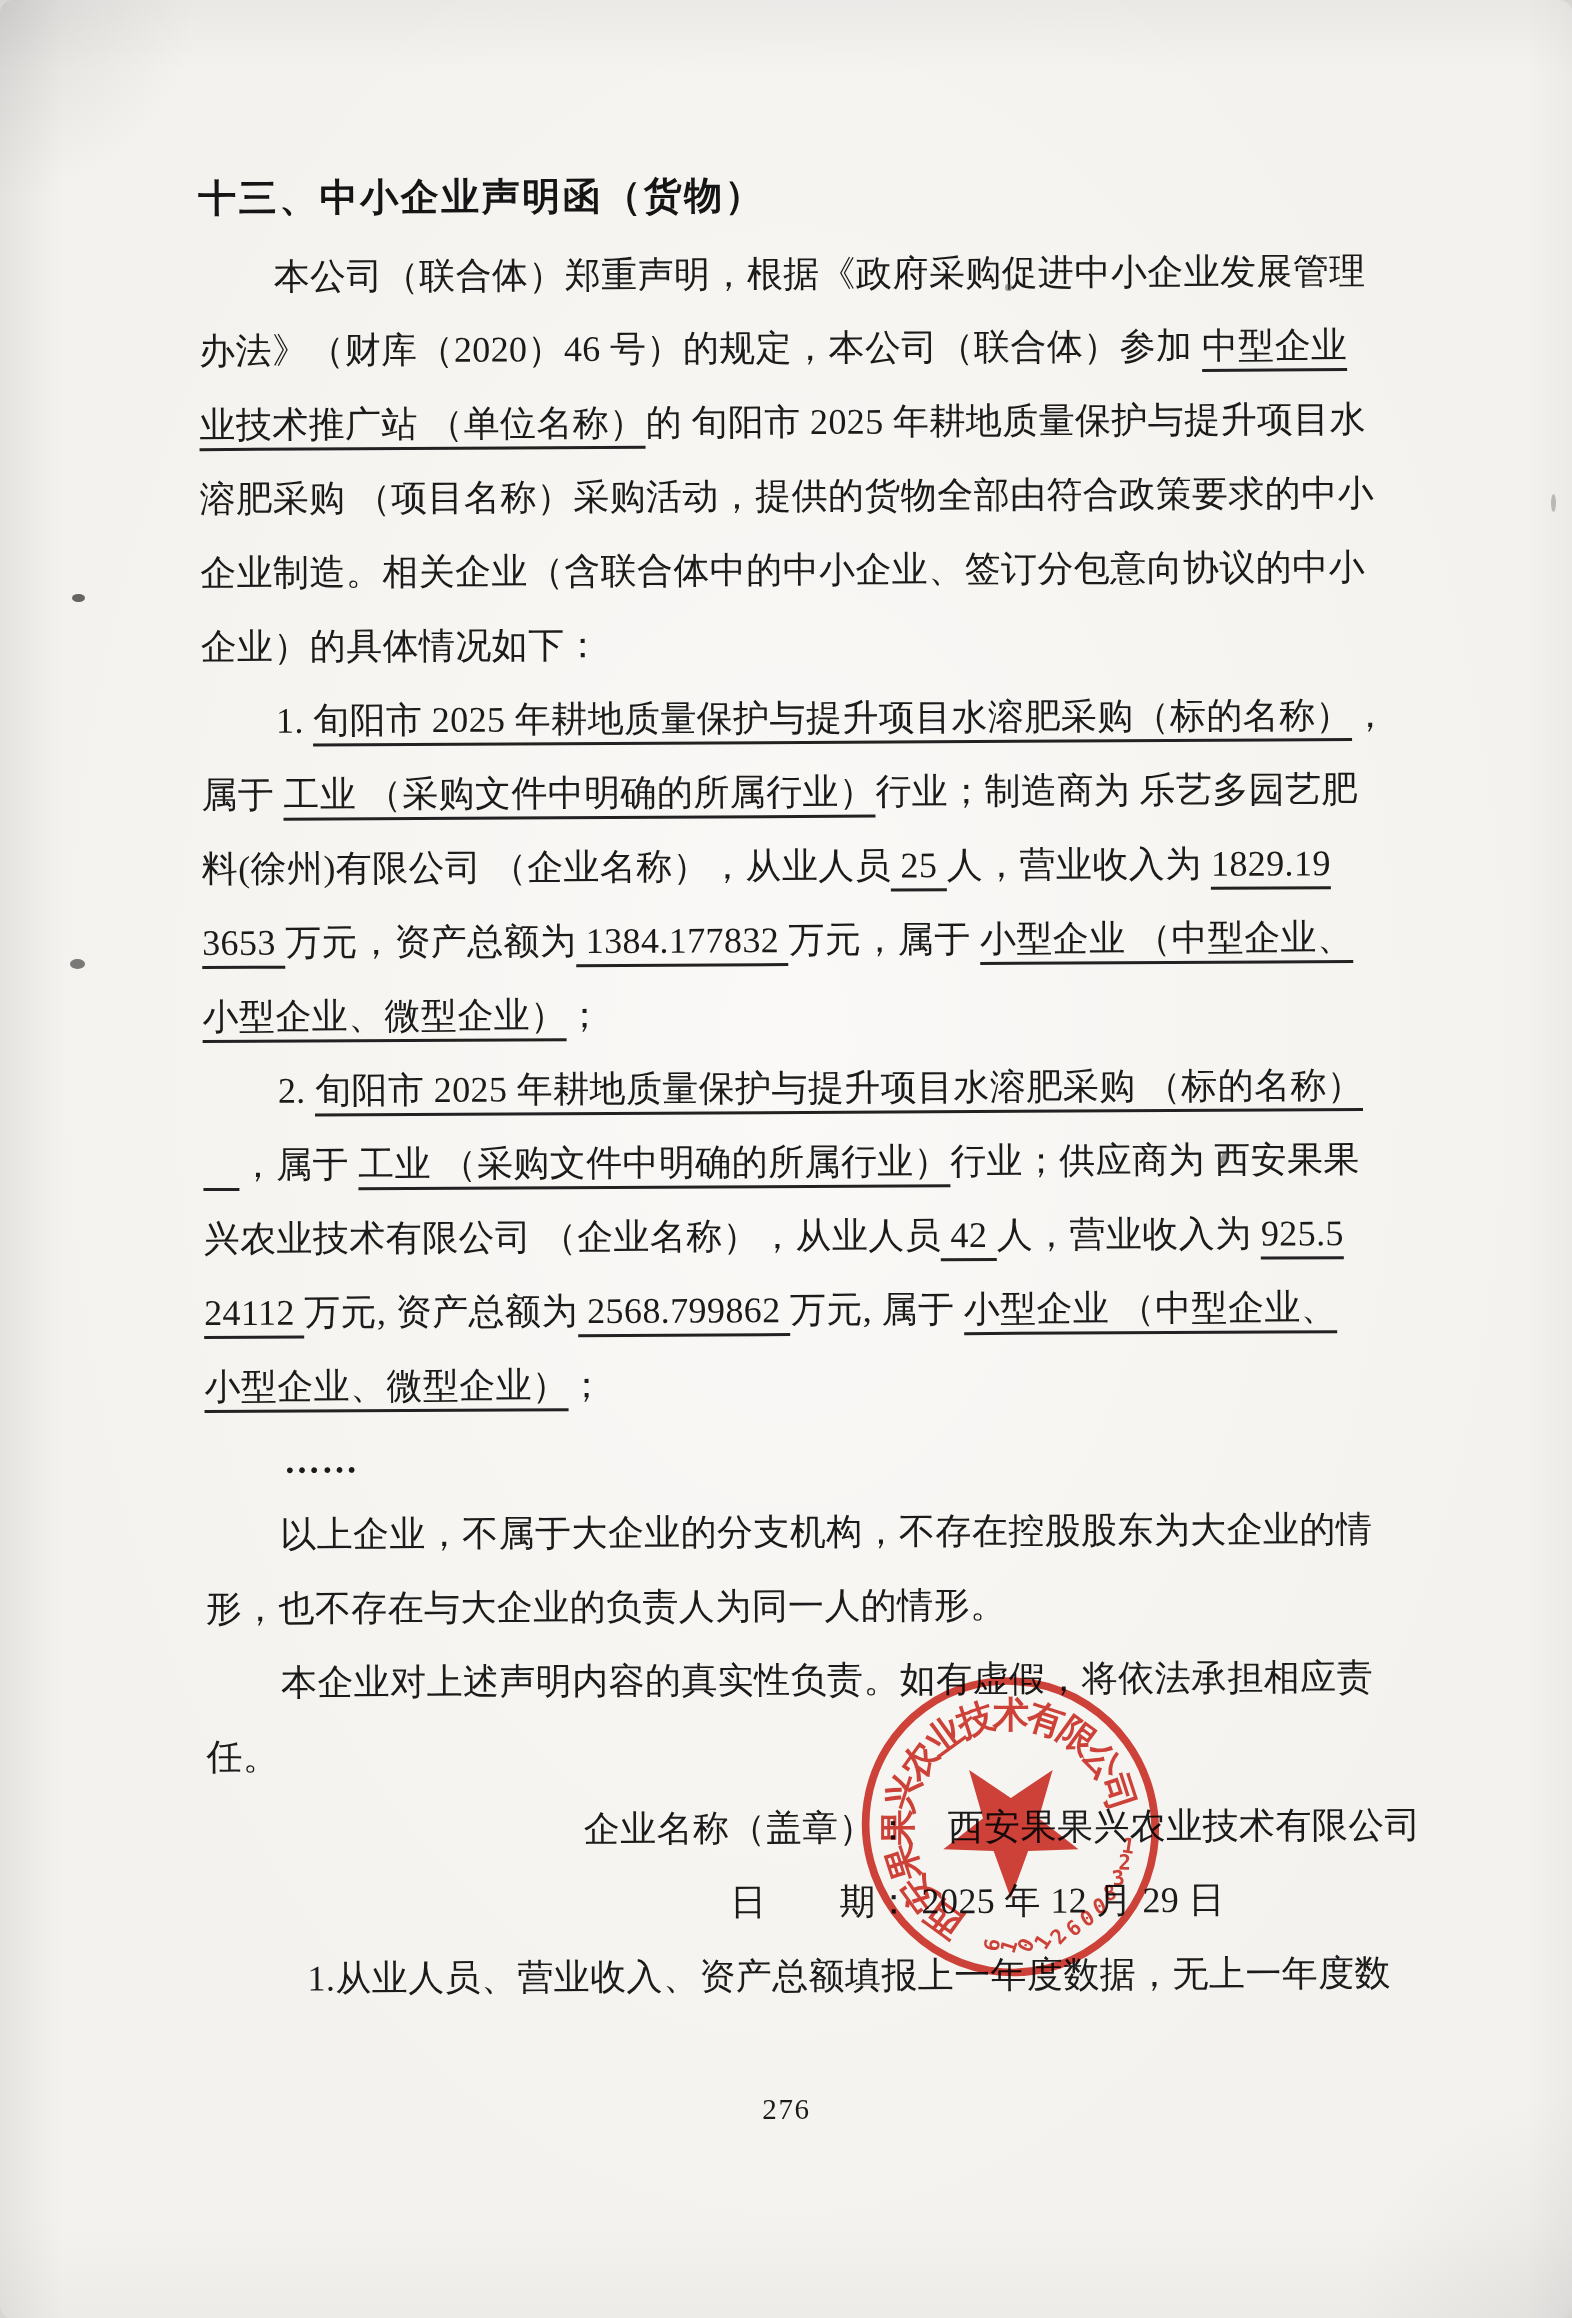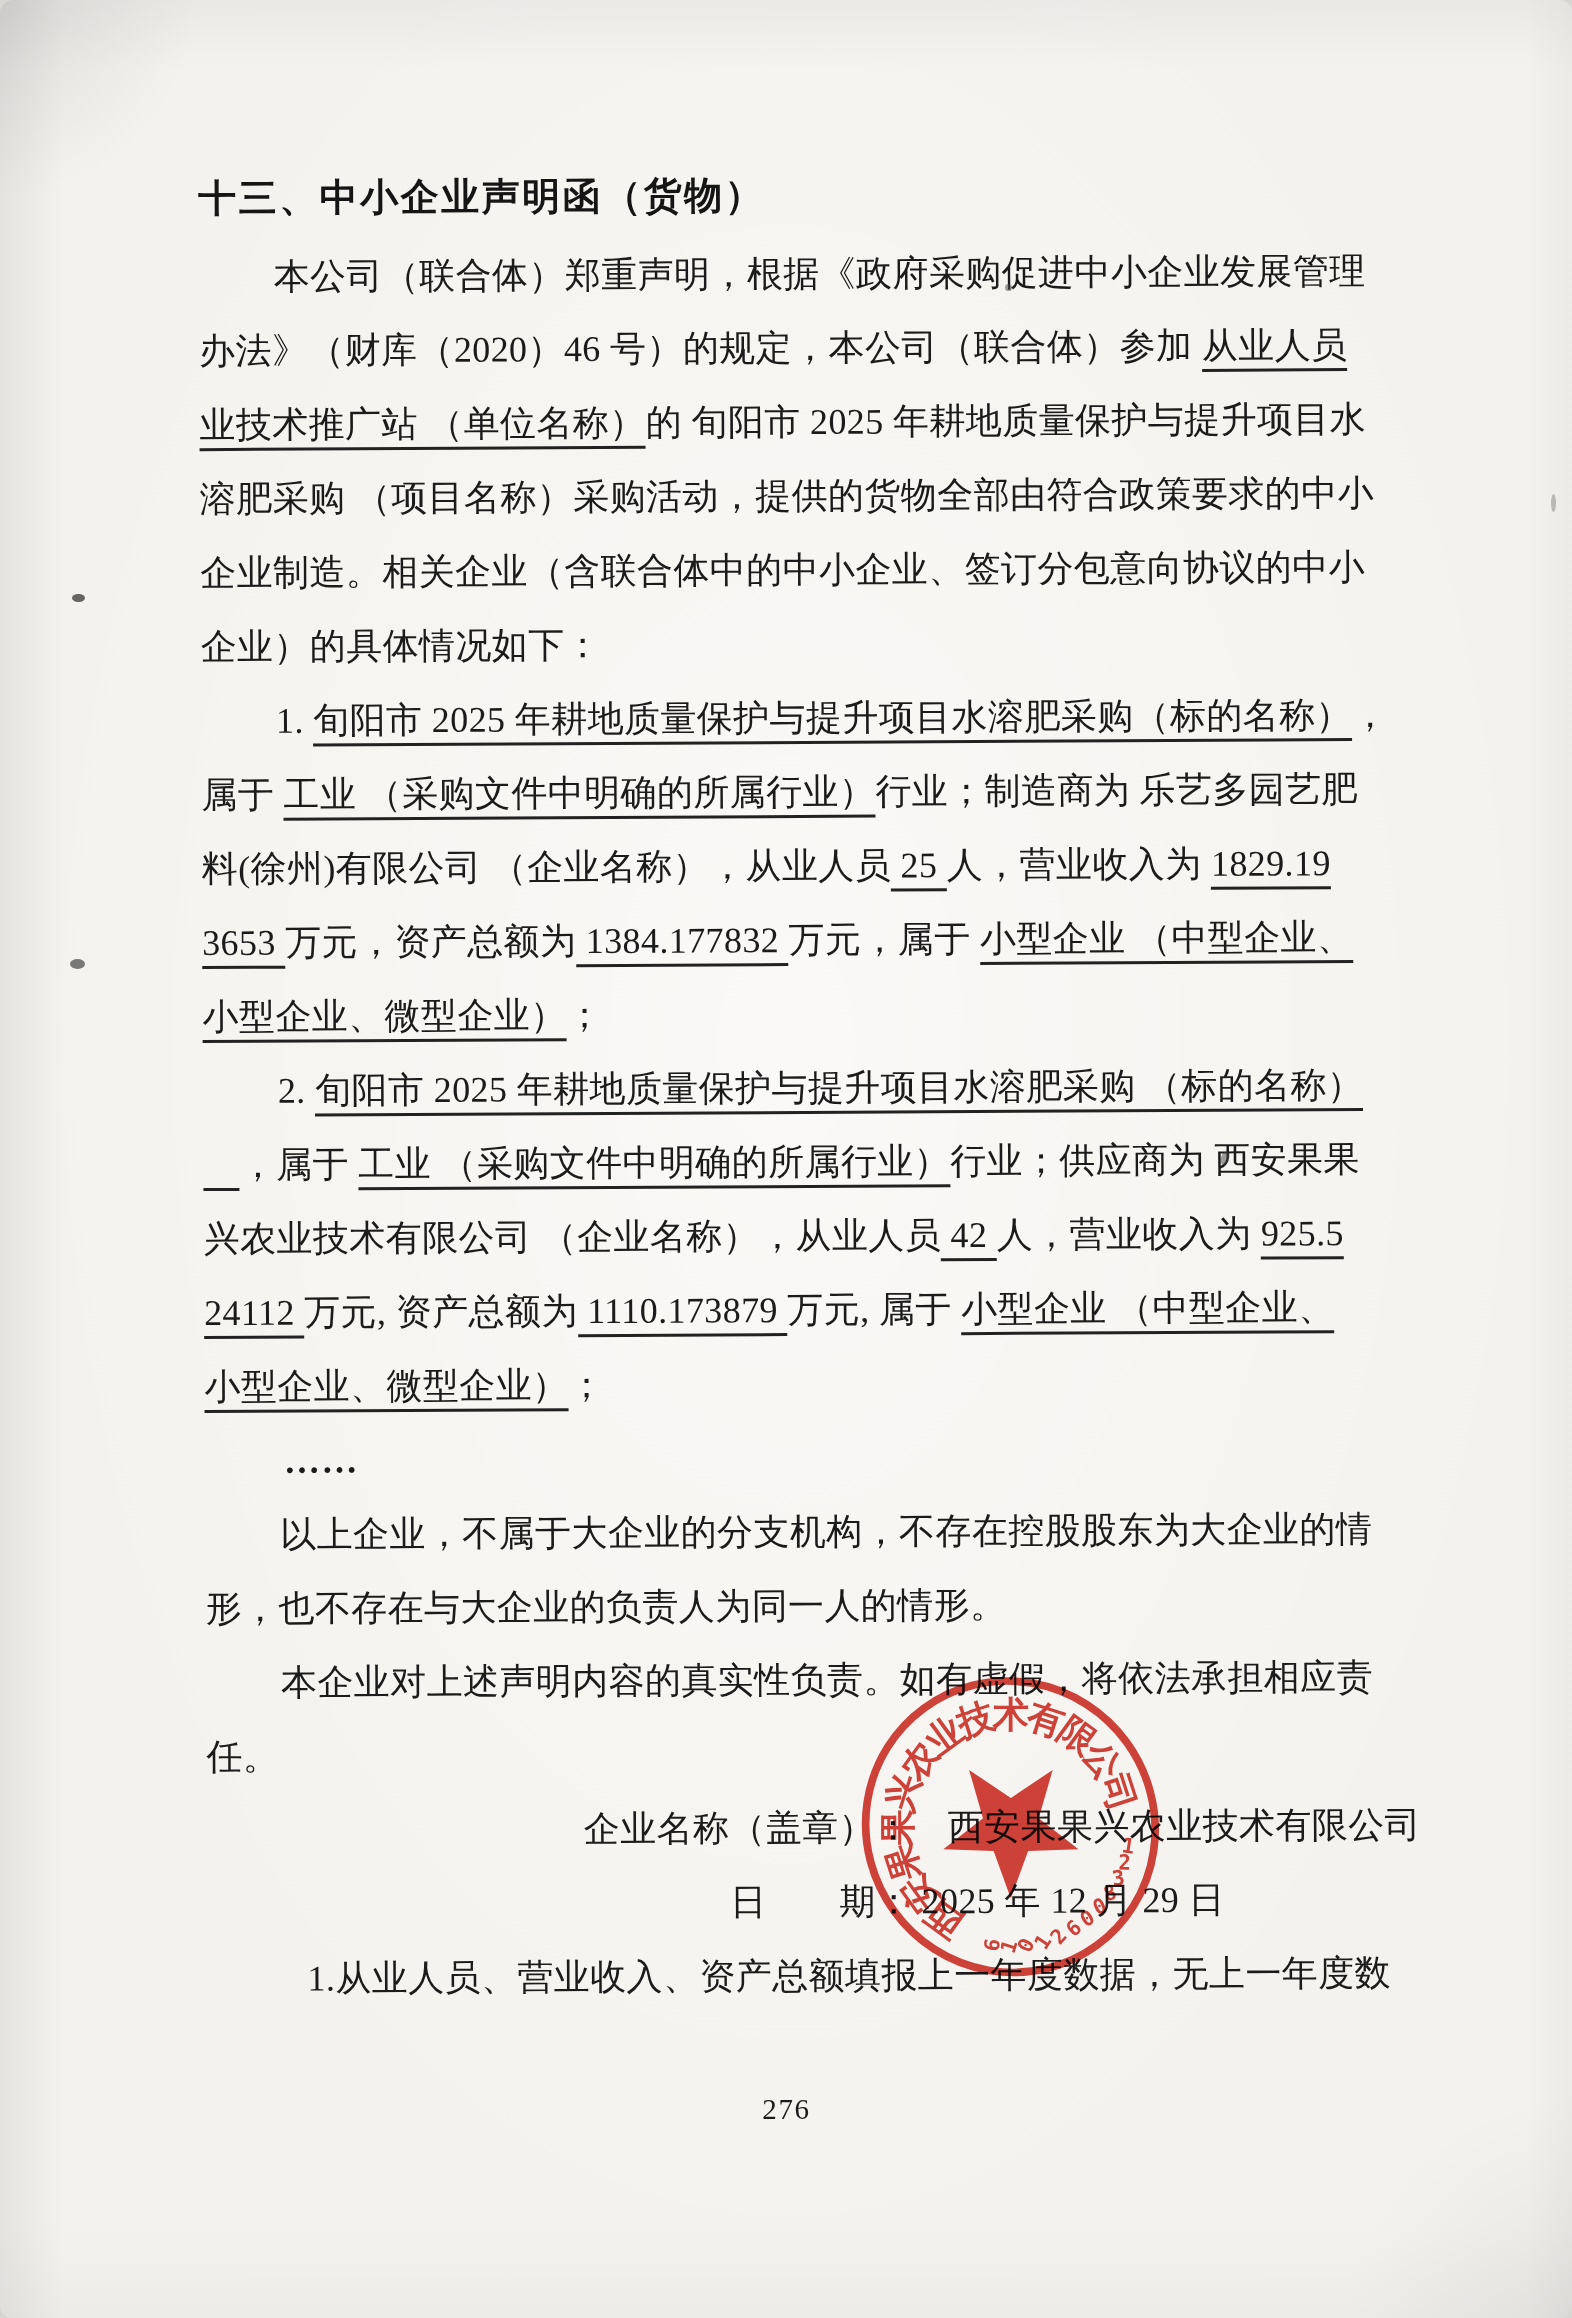--- a/index.html
+++ b/index.html
@@ -69,34 +69,34 @@
 </style>
 </head>
 <body>
 
 <div class="page">
 
   <div class="content">
     <div class="title">十三、中小企业声明函（货物）</div>
     <div id="doc-lines">
         <div class="line" style="padding-left: 75px;"><span>本公司（联合体）郑重声明，根据《政府采购促进中小企业发展管理</span></div>
-        <div class="line"><span>办法》（财库（2020）46 号）的规定，本公司（联合体）参加 </span><span class="u">从业人员</span></div>
+        <div class="line"><span>办法》（财库（2020）46 号）的规定，本公司（联合体）参加 </span><span class="u">中型企业</span></div>
         <div class="line"><span class="u">业技术推广站 （单位名称）</span><span>的 旬阳市 2025 年耕地质量保护与提升项目水</span></div>
         <div class="line"><span>溶肥采购 （项目名称）采购活动，提供的货物全部由符合政策要求的中小</span></div>
         <div class="line"><span>企业制造。相关企业（含联合体中的中小企业、签订分包意向协议的中小</span></div>
         <div class="line"><span>企业）的具体情况如下：</span></div>
         <div class="line" style="padding-left: 75px;"><span>1. </span><span class="u">旬阳市 2025 年耕地质量保护与提升项目水溶肥采购（标的名称）</span><span>，</span></div>
         <div class="line"><span>属于 </span><span class="u">工业 （采购文件中明确的所属行业）</span><span>行业；制造商为 乐艺多园艺肥</span></div>
         <div class="line"><span>料(徐州)有限公司 （企业名称），从业人员</span><span class="u"> 25 </span><span>人，营业收入为 </span><span class="u">1829.19</span></div>
         <div class="line"><span class="u">3653 </span><span>万元，资产总额为</span><span class="u"> 1384.177832 </span><span>万元，属于 </span><span class="u">小型企业 （中型企业、</span></div>
         <div class="line"><span class="u">小型企业、微型企业）</span><span>；</span></div>
         <div class="line" style="padding-left: 75px;"><span>2. </span><span class="u">旬阳市 2025 年耕地质量保护与提升项目水溶肥采购 （标的名称）</span></div>
         <div class="line"><span class="u">　</span><span>，属于 </span><span class="u">工业 （采购文件中明确的所属行业）</span><span>行业；供应商为 西安果果</span></div>
         <div class="line"><span>兴农业技术有限公司 （企业名称），从业人员</span><span class="u"> 42 </span><span>人，营业收入为 </span><span class="u">925.5</span></div>
-        <div class="line"><span class="u">24112 </span><span>万元, 资产总额为</span><span class="u"> 1110.173879 </span><span>万元, 属于 </span><span class="u">小型企业 （中型企业、</span></div>
+        <div class="line"><span class="u">24112 </span><span>万元, 资产总额为</span><span class="u"> 2568.799862 </span><span>万元, 属于 </span><span class="u">小型企业 （中型企业、</span></div>
         <div class="line"><span class="u">小型企业、微型企业）</span><span>；</span></div>
         <div class="line ellipsis" style="padding-left: 79px;"><span>……</span></div>
         <div class="line" style="padding-left: 75px;"><span>以上企业，不属于大企业的分支机构，不存在控股股东为大企业的情</span></div>
         <div class="line"><span>形，也不存在与大企业的负责人为同一人的情形。</span></div>
         <div class="line" style="padding-left: 75px;"><span>本企业对上述声明内容的真实性负责。如有虚假，将依法承担相应责</span></div>
         <div class="line"><span>任。</span></div>
         <div class="line" style="padding-left: 377px;"><span>企业名称（盖章）：　西安果果兴农业技术有限公司</span></div>
         <div class="line" style="padding-left: 523px;"><span>日　　期： 2025 年 12 月 29 日</span></div>
         <div class="line" style="padding-left: 100px;"><span>1.从业人员、营业收入、资产总额填报上一年度数据，无上一年度数</span></div>
       </div>

